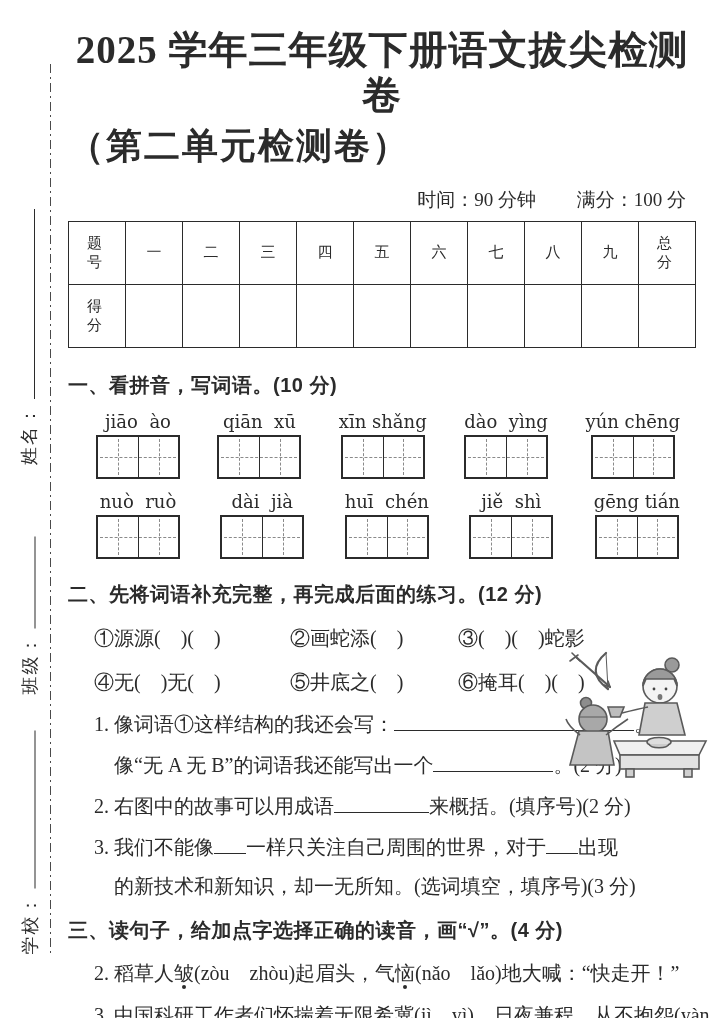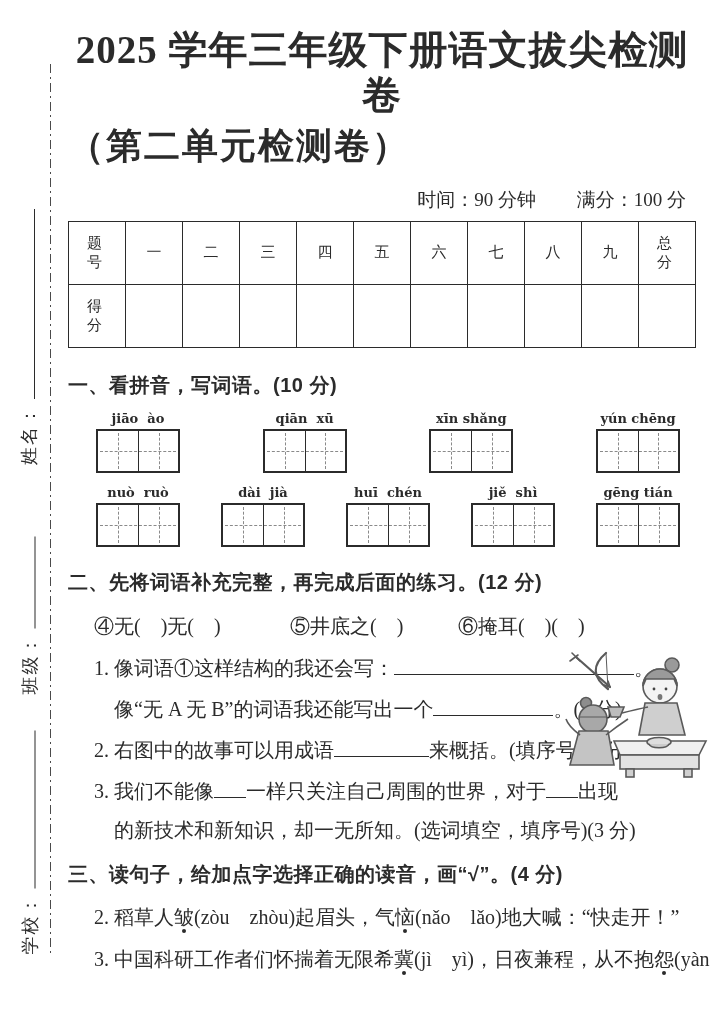--- a/index.html
+++ b/index.html
@@ -42,21 +42,21 @@
   table.score-table td.labelcell{letter-spacing:5px;}
 
   .s-heading{
     font-family:"Liberation Sans", sans-serif;font-weight:700;font-size:20px;
     letter-spacing:0.5px;
   }
   .h-s1{margin-top:24px;} .h-s2{margin-top:22px;} .h-s3{margin-top:18px;}
 
   .pinyin-row{display:flex;justify-content:space-between;margin-top:12px;padding-left:28px;padding-right:16px;}
   .pz-block{display:flex;flex-direction:column;align-items:center;}
-  .pz-label{font-family:"DejaVu Serif", serif;font-size:13px;white-space:pre;margin-bottom:3px;font-weight:bold;}
+  .pz-label{font-family:"DejaVu Serif", serif;font-size:18px;white-space:pre;margin-bottom:3px;}
   .wgrid{position:relative;width:84px;height:44px;border:2px solid #2b2b2b;box-sizing:border-box;background:#fff;}
   .wgrid .half{position:absolute;top:0;bottom:0;width:50%;}
   .wgrid .half.l{left:0;}
   .wgrid .half.r{left:50%;border-left:1.8px solid #2b2b2b;box-sizing:border-box;}
   .wgrid .half::before{
     content:"";position:absolute;left:50%;top:2px;bottom:2px;border-left:1px dashed #8a8a8a;
   }
   .wgrid::after{
     content:"";position:absolute;top:50%;left:2px;right:2px;border-top:1px dashed #8a8a8a;
   }
@@ -151,20 +151,27 @@
             </div>
           </div>
           <div class="pz-block">
             <div class="pz-label">xīn shǎng</div>
             <div class="wgrid">
               <div class="half l"></div>
               <div class="half r"></div>
             </div>
           </div>
           <div class="pz-block">
+            <div class="pz-label">dào  yìng</div>
+            <div class="wgrid">
+              <div class="half l"></div>
+              <div class="half r"></div>
+            </div>
+          </div>
+          <div class="pz-block">
             <div class="pz-label">yún chēng</div>
             <div class="wgrid">
               <div class="half l"></div>
               <div class="half r"></div>
             </div>
           </div>
         </div>
         <div class="pinyin-row">
           <div class="pz-block">
             <div class="pz-label">nuò  ruò</div>
@@ -199,20 +206,21 @@
             <div class="wgrid">
               <div class="half l"></div>
               <div class="half r"></div>
             </div>
           </div>
         </div>
       </div>
 
     <div class="s-heading h-s2">二、先将词语补充完整，再完成后面的练习。(12 分)</div>
     <div id="idiom-rows">
+        <div class="idiom-row"><span class="idiom idiom-0">①源源(　)(　)</span><span class="idiom idiom-1">②画蛇添(　)</span><span class="idiom idiom-2">③(　)(　)蛇影</span></div>
         <div class="idiom-row"><span class="idiom idiom-0">④无(　)无(　)</span><span class="idiom idiom-1">⑤井底之(　)</span><span class="idiom idiom-2">⑥掩耳(　)(　)</span></div>
       </div>
     <div id="s2-questions">
         <div class="q-line"><span>1. 像词语①这样结构的我还会写：</span><span class="blank" style="width: 240px;"></span><span>。</span></div>
         <div class="q-line indent"><span>像“无 A 无 B”的词语我还能写出一个</span><span class="blank" style="width: 120px;"></span><span>。(2 分)</span></div>
         <div class="q-line"><span>2. 右图中的故事可以用成语</span><span class="blank" style="width: 95px;"></span><span>来概括。(填序号)(2 分)</span></div>
         <div class="q-line"><span>3. 我们不能像</span><span class="blank" style="width: 32px;"></span><span>一样只关注自己周围的世界，对于</span><span class="blank" style="width: 32px;"></span><span>出现</span></div>
         <div class="q-line indent"><span>的新技术和新知识，却一无所知。(选词填空，填序号)(3 分)</span></div>
       </div>
 

